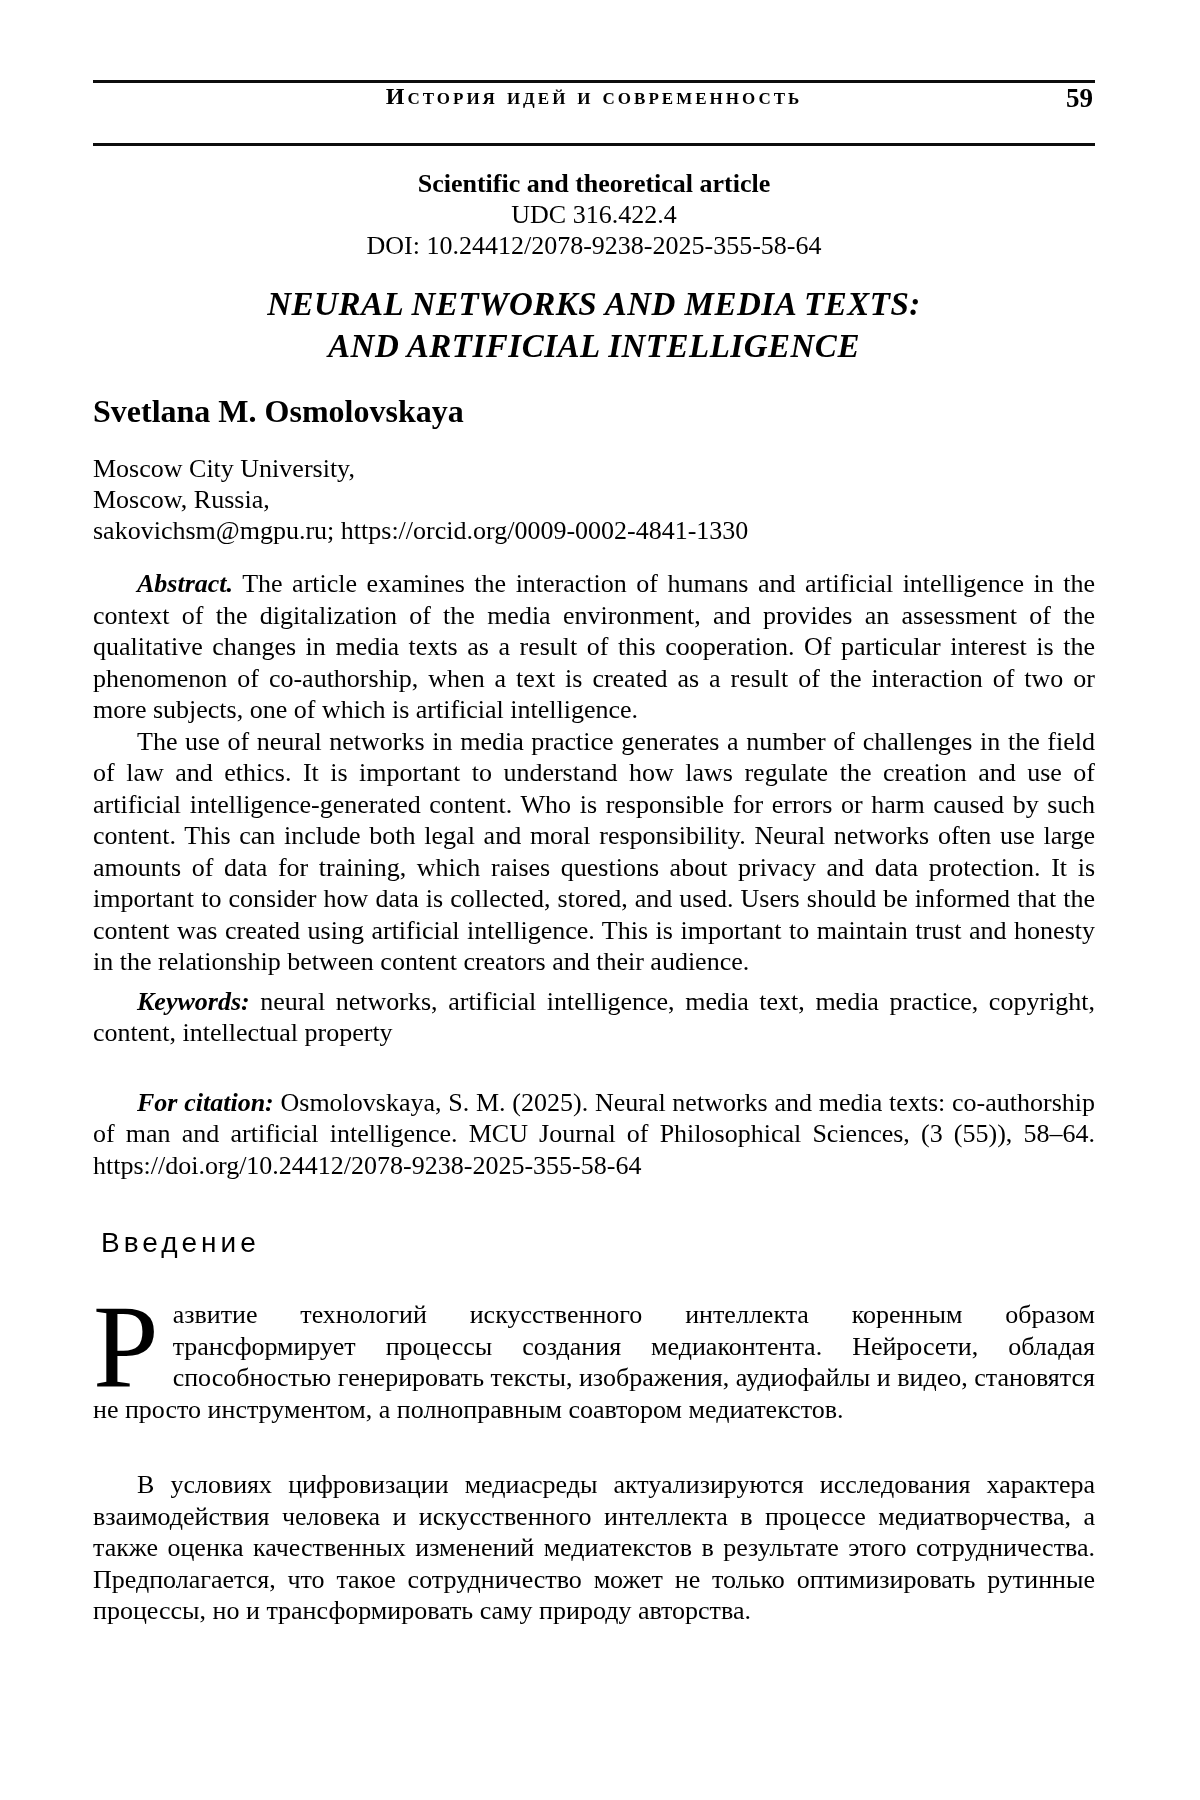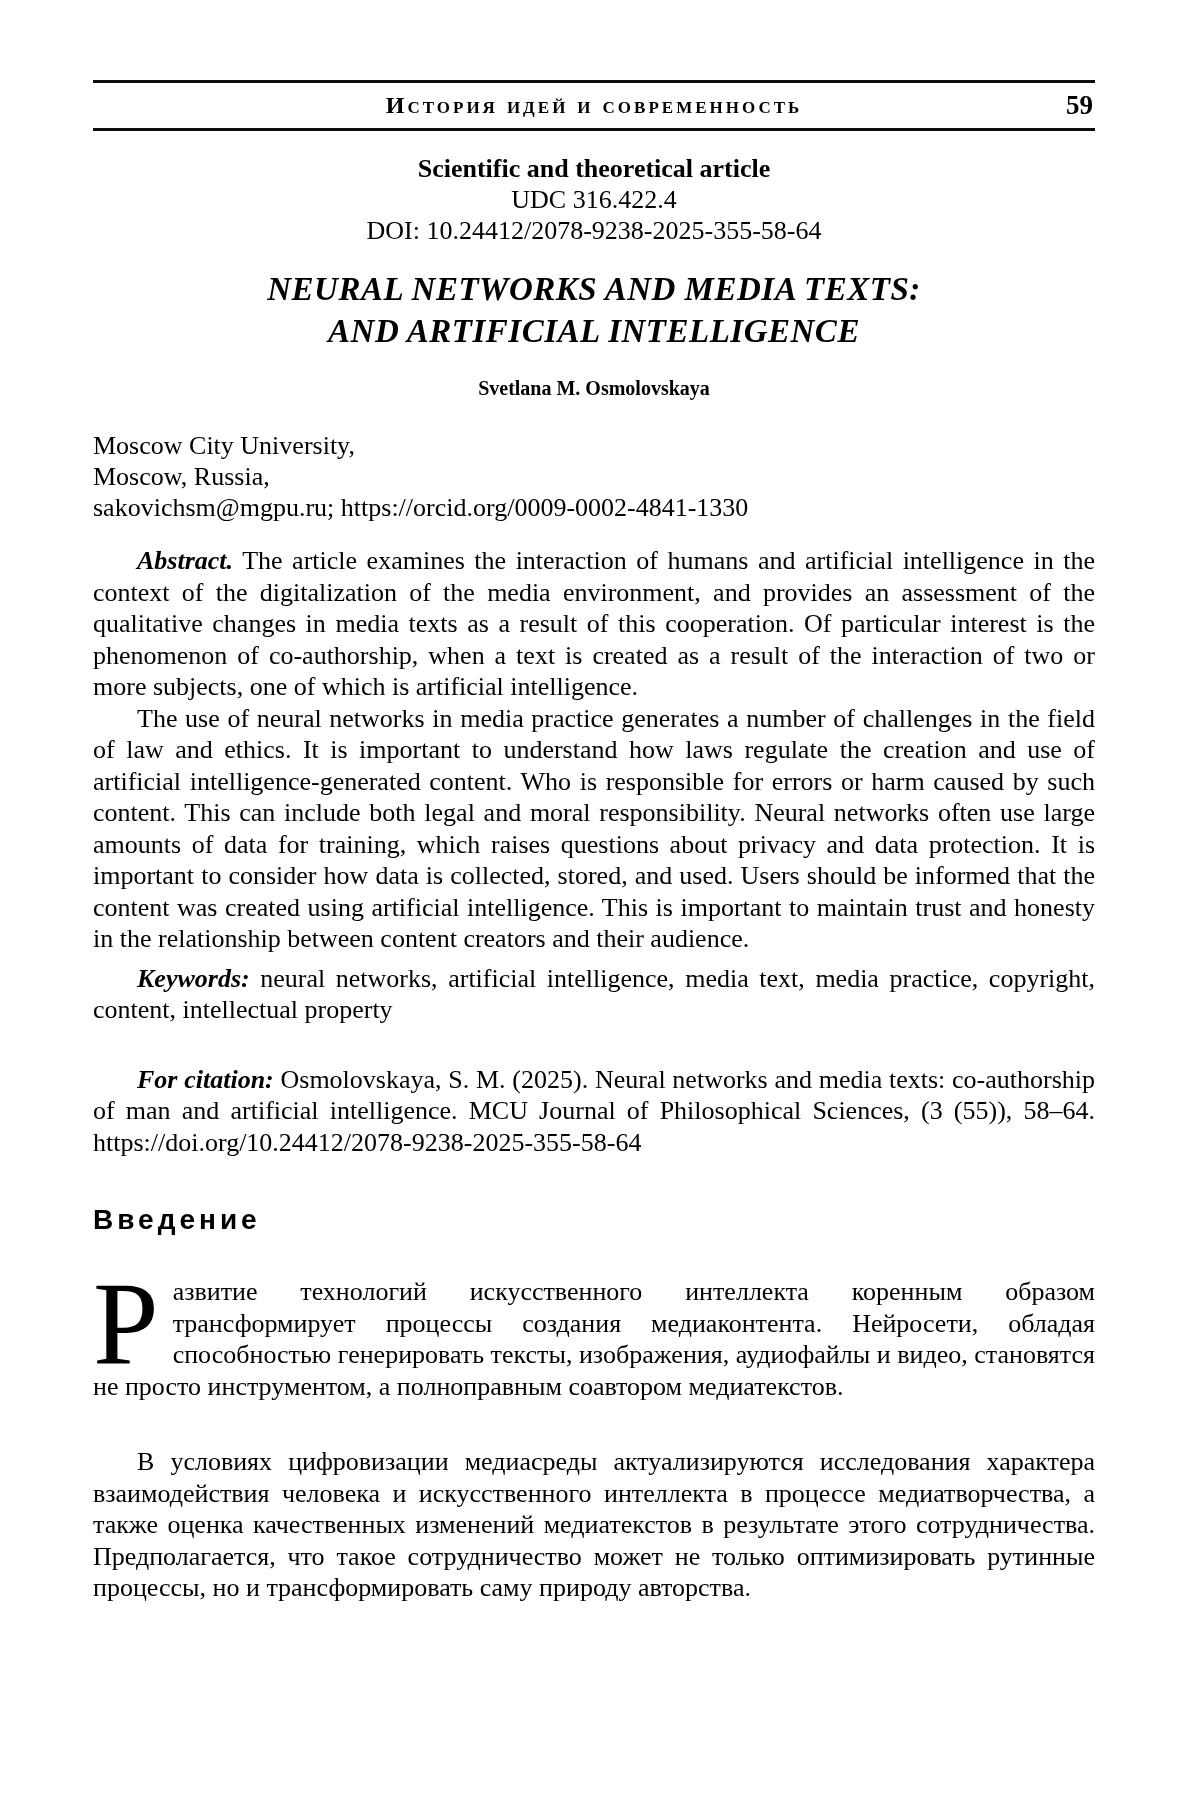--- a/index.html
+++ b/index.html
@@ -12,24 +12,24 @@
     overflow: hidden;
   }
   .page {
     width: 1200px; height: 1800px;
     padding: 80px 105px 0 93px;
   }
   
   .running-head {
     border-top: 3px solid #0d0d0d;
     border-bottom: 3px solid #0d0d0d;
-    height: 51px;
+    height: 66px;
     position: relative;
     display: flex;
-    align-items: center;
+    align-items: flex-start;
     justify-content: center;
   }
   .running-head .journal-section {
     font-weight: bold;
     font-size: 24px;
     font-variant: small-caps;
     letter-spacing: 3px;
   }
   .running-head .page-num {
     position: absolute;
@@ -45,46 +45,46 @@
     margin-top: 22px;
     text-align: center;
     font-weight: bold;
     font-size: 33px;
     line-height: 42px;
     letter-spacing: 0.5px;
     font-style: italic;
   }
   
   .author {
-    margin-top: 20px;
+    margin-top: 28px;
     font-weight: bold;
-    font-size: 20px;
+    font-size: 32px;
     line-height: 32px;
-    text-align: center;
   }
   .affiliation {
     margin-top: 26px;
     font-size: 26px;
     line-height: 31px;
   }
   
   .body-text { font-size: 26px; line-height: 31.5px; text-align: justify; }
   .para { text-indent: 44px; }
   .bi { font-weight: bold; font-style: italic; }
   .it { }
   .abstract-block { margin-top: 22px; }
   .keywords-block { margin-top: 8px; }
   .citation-block { margin-top: 38px; }
   
   .section-heading {
     margin-top: 46px;
     font-family: "Liberation Sans", "DejaVu Sans", sans-serif;
-    font-weight: bold;
+    font-weight: normal;
     font-size: 28px;
     letter-spacing: 4px;
+    margin-left: 8px;
   }
   .intro-block { margin-top: 40px; }
   .dropcap-para { text-indent: 0; }
   .dropcap {
     float: left;
     font-size: 118px;
     line-height: 86px;
     padding: 6px 14px 0 0;
     font-weight: normal;
   }

